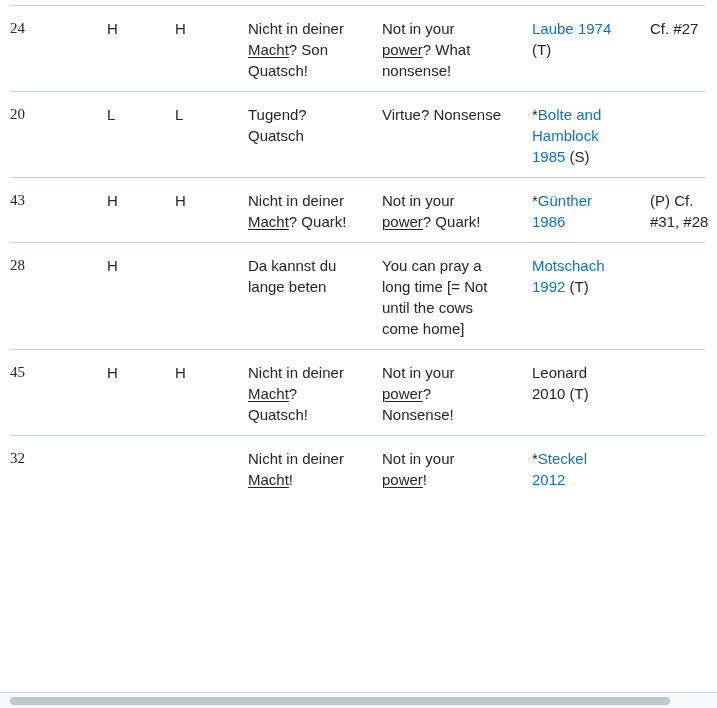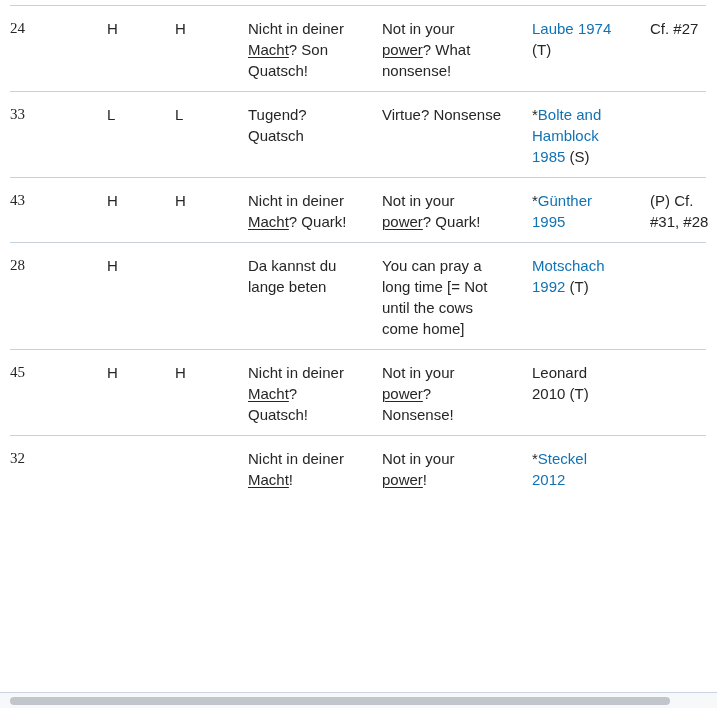--- a/index.html
+++ b/index.html
@@ -75,41 +75,41 @@
 </span><span class="u">Macht</span><span>? Son
 Quatsch!</span></td>
           <td class="c-english"><span>Not in your
 </span><span class="u">power</span><span>? What
 nonsense!</span></td>
           <td class="c-cite"><span class="link">Laube 1974</span><span>
 (T)</span></td>
           <td class="c-notes">Cf. #27</td>
         </tr>
         <tr>
-          <td class="c-num">33</td>
+          <td class="c-num">20</td>
           <td class="c-letter-a">L</td>
           <td class="c-letter-b">L</td>
           <td class="c-german"><span>Tugend?
 Quatsch</span></td>
           <td class="c-english"><span>Virtue? Nonsense</span></td>
           <td class="c-cite"><span>*</span><span class="link">Bolte and
 Hamblock
 1985</span><span> (S)</span></td>
           <td class="c-notes"></td>
         </tr>
         <tr>
           <td class="c-num">43</td>
           <td class="c-letter-a">H</td>
           <td class="c-letter-b">H</td>
           <td class="c-german"><span>Nicht in deiner
 </span><span class="u">Macht</span><span>? Quark!</span></td>
           <td class="c-english"><span>Not in your
 </span><span class="u">power</span><span>? Quark!</span></td>
           <td class="c-cite"><span>*</span><span class="link">Günther
-1995</span></td>
+1986</span></td>
           <td class="c-notes">(P) Cf.
 #31, #28</td>
         </tr>
         <tr>
           <td class="c-num">28</td>
           <td class="c-letter-a">H</td>
           <td class="c-letter-b"></td>
           <td class="c-german"><span>Da kannst du
 lange beten</span></td>
           <td class="c-english"><span>You can pray a

